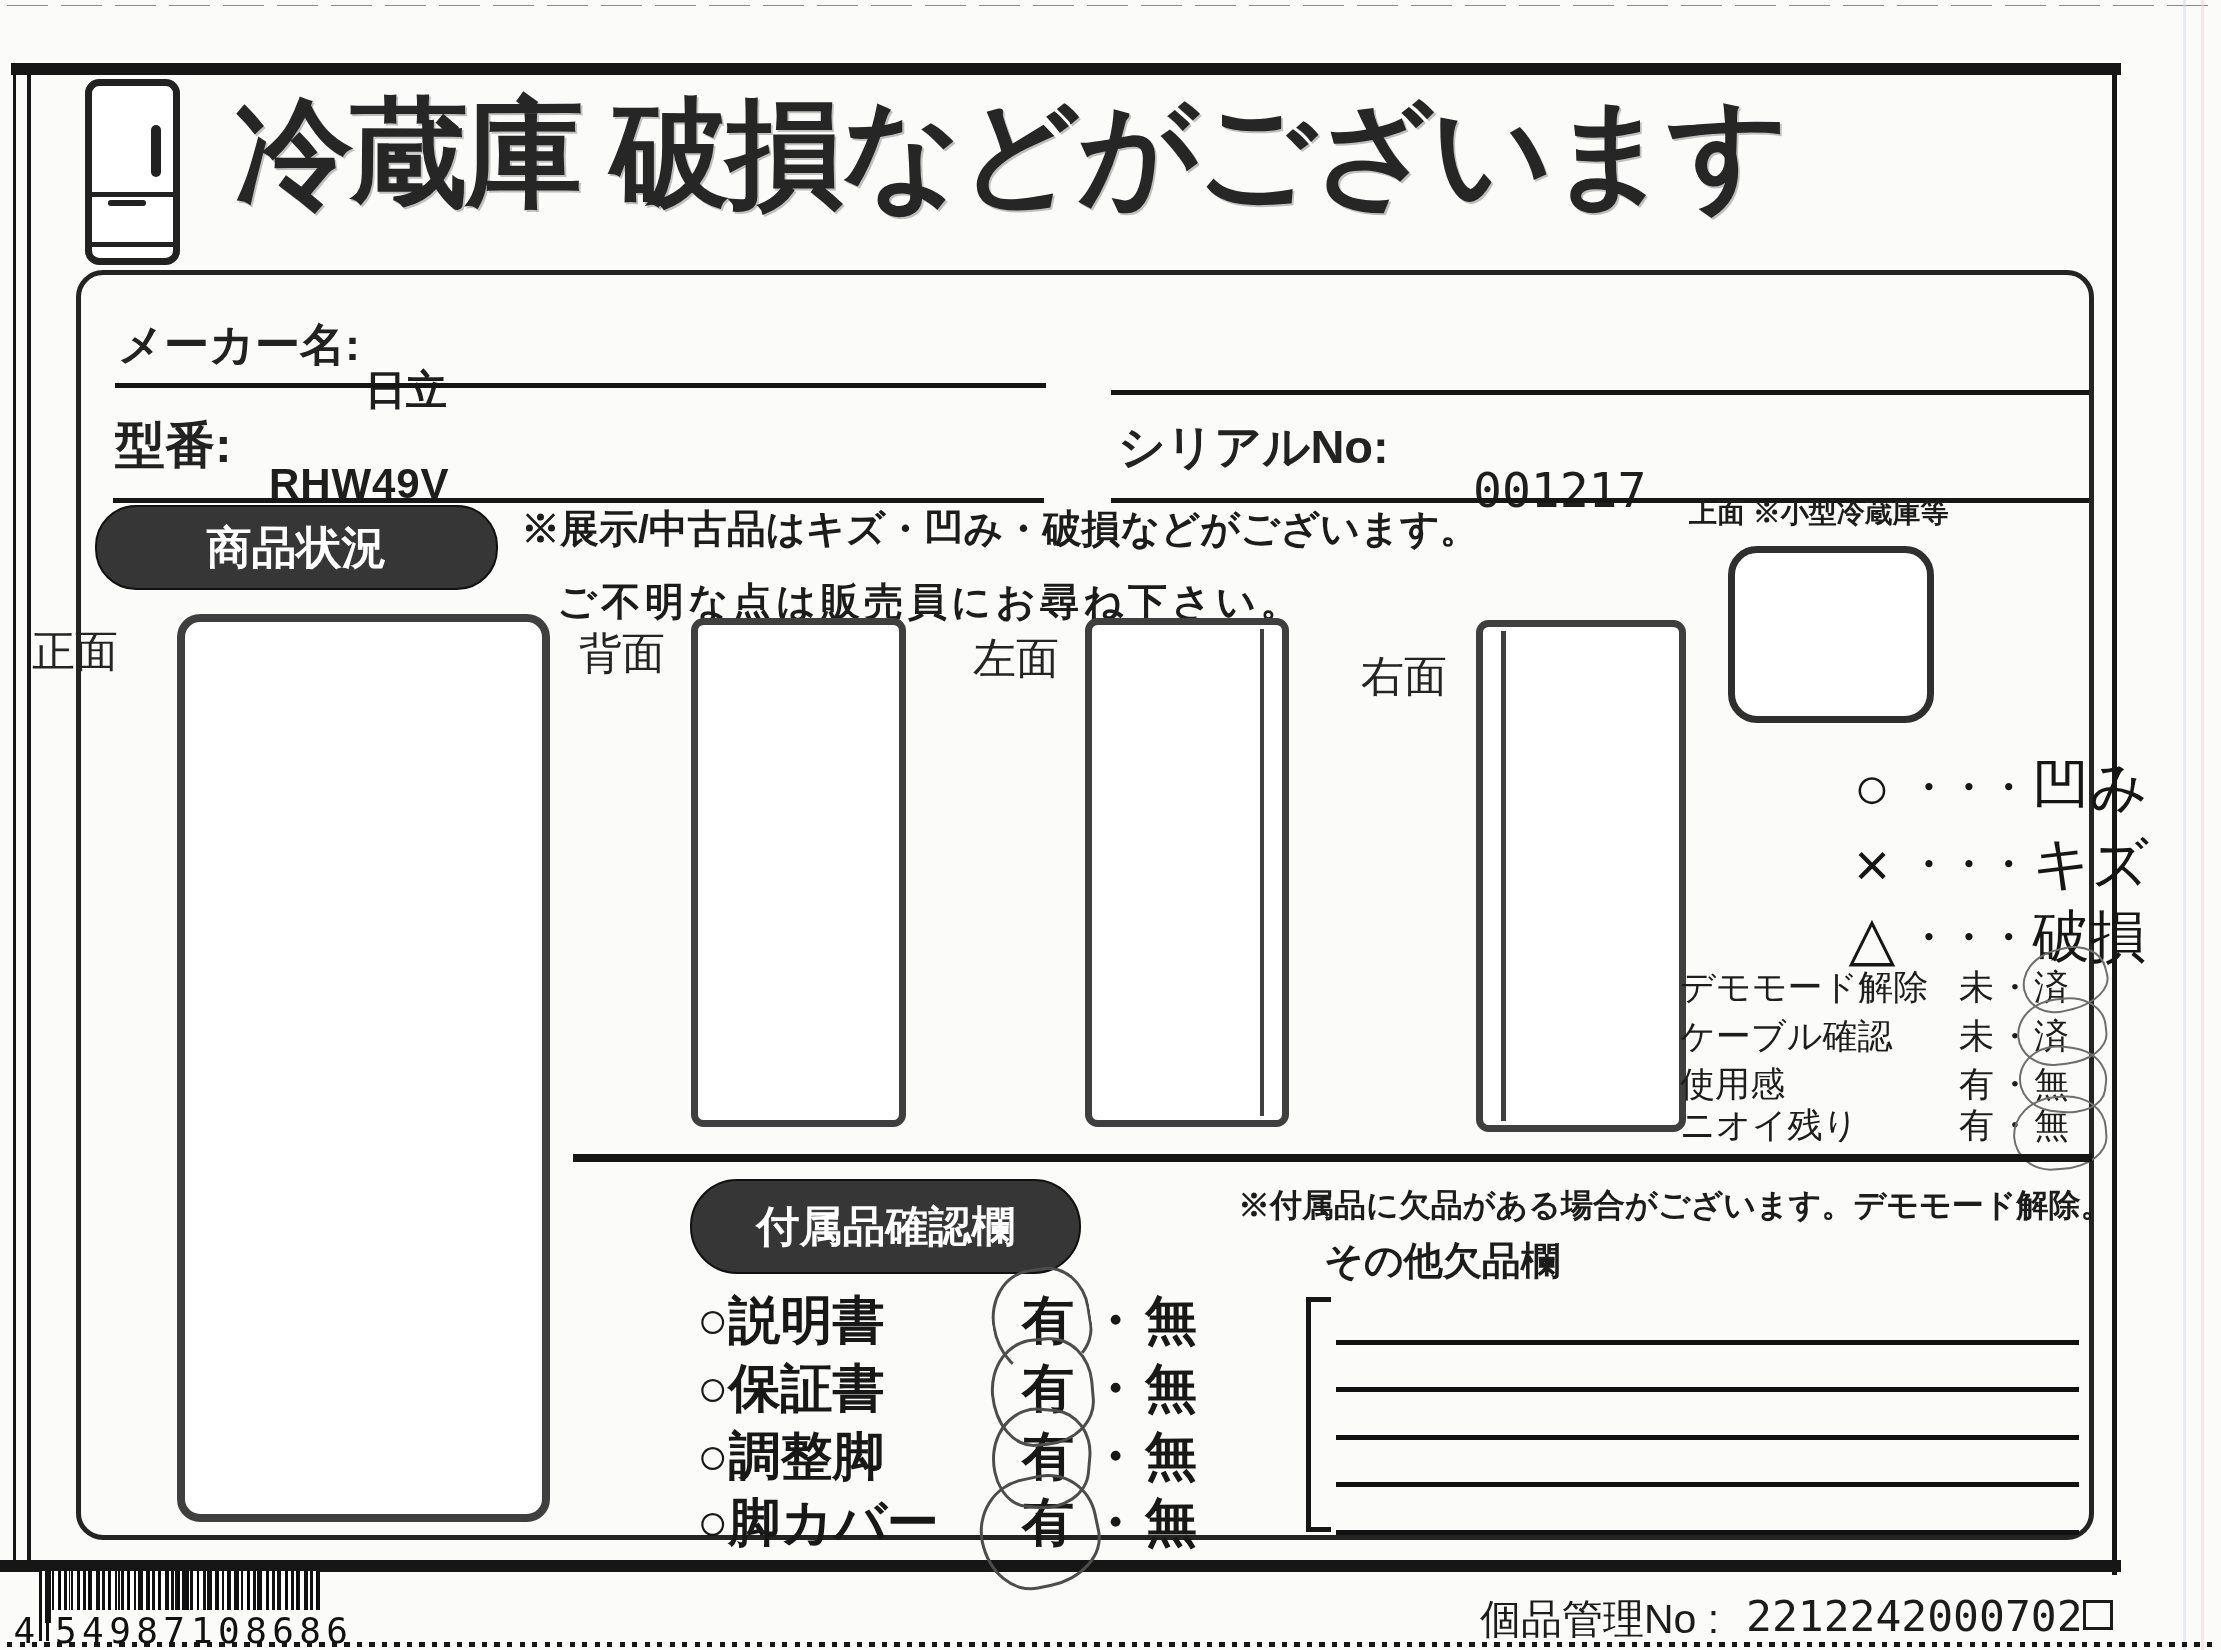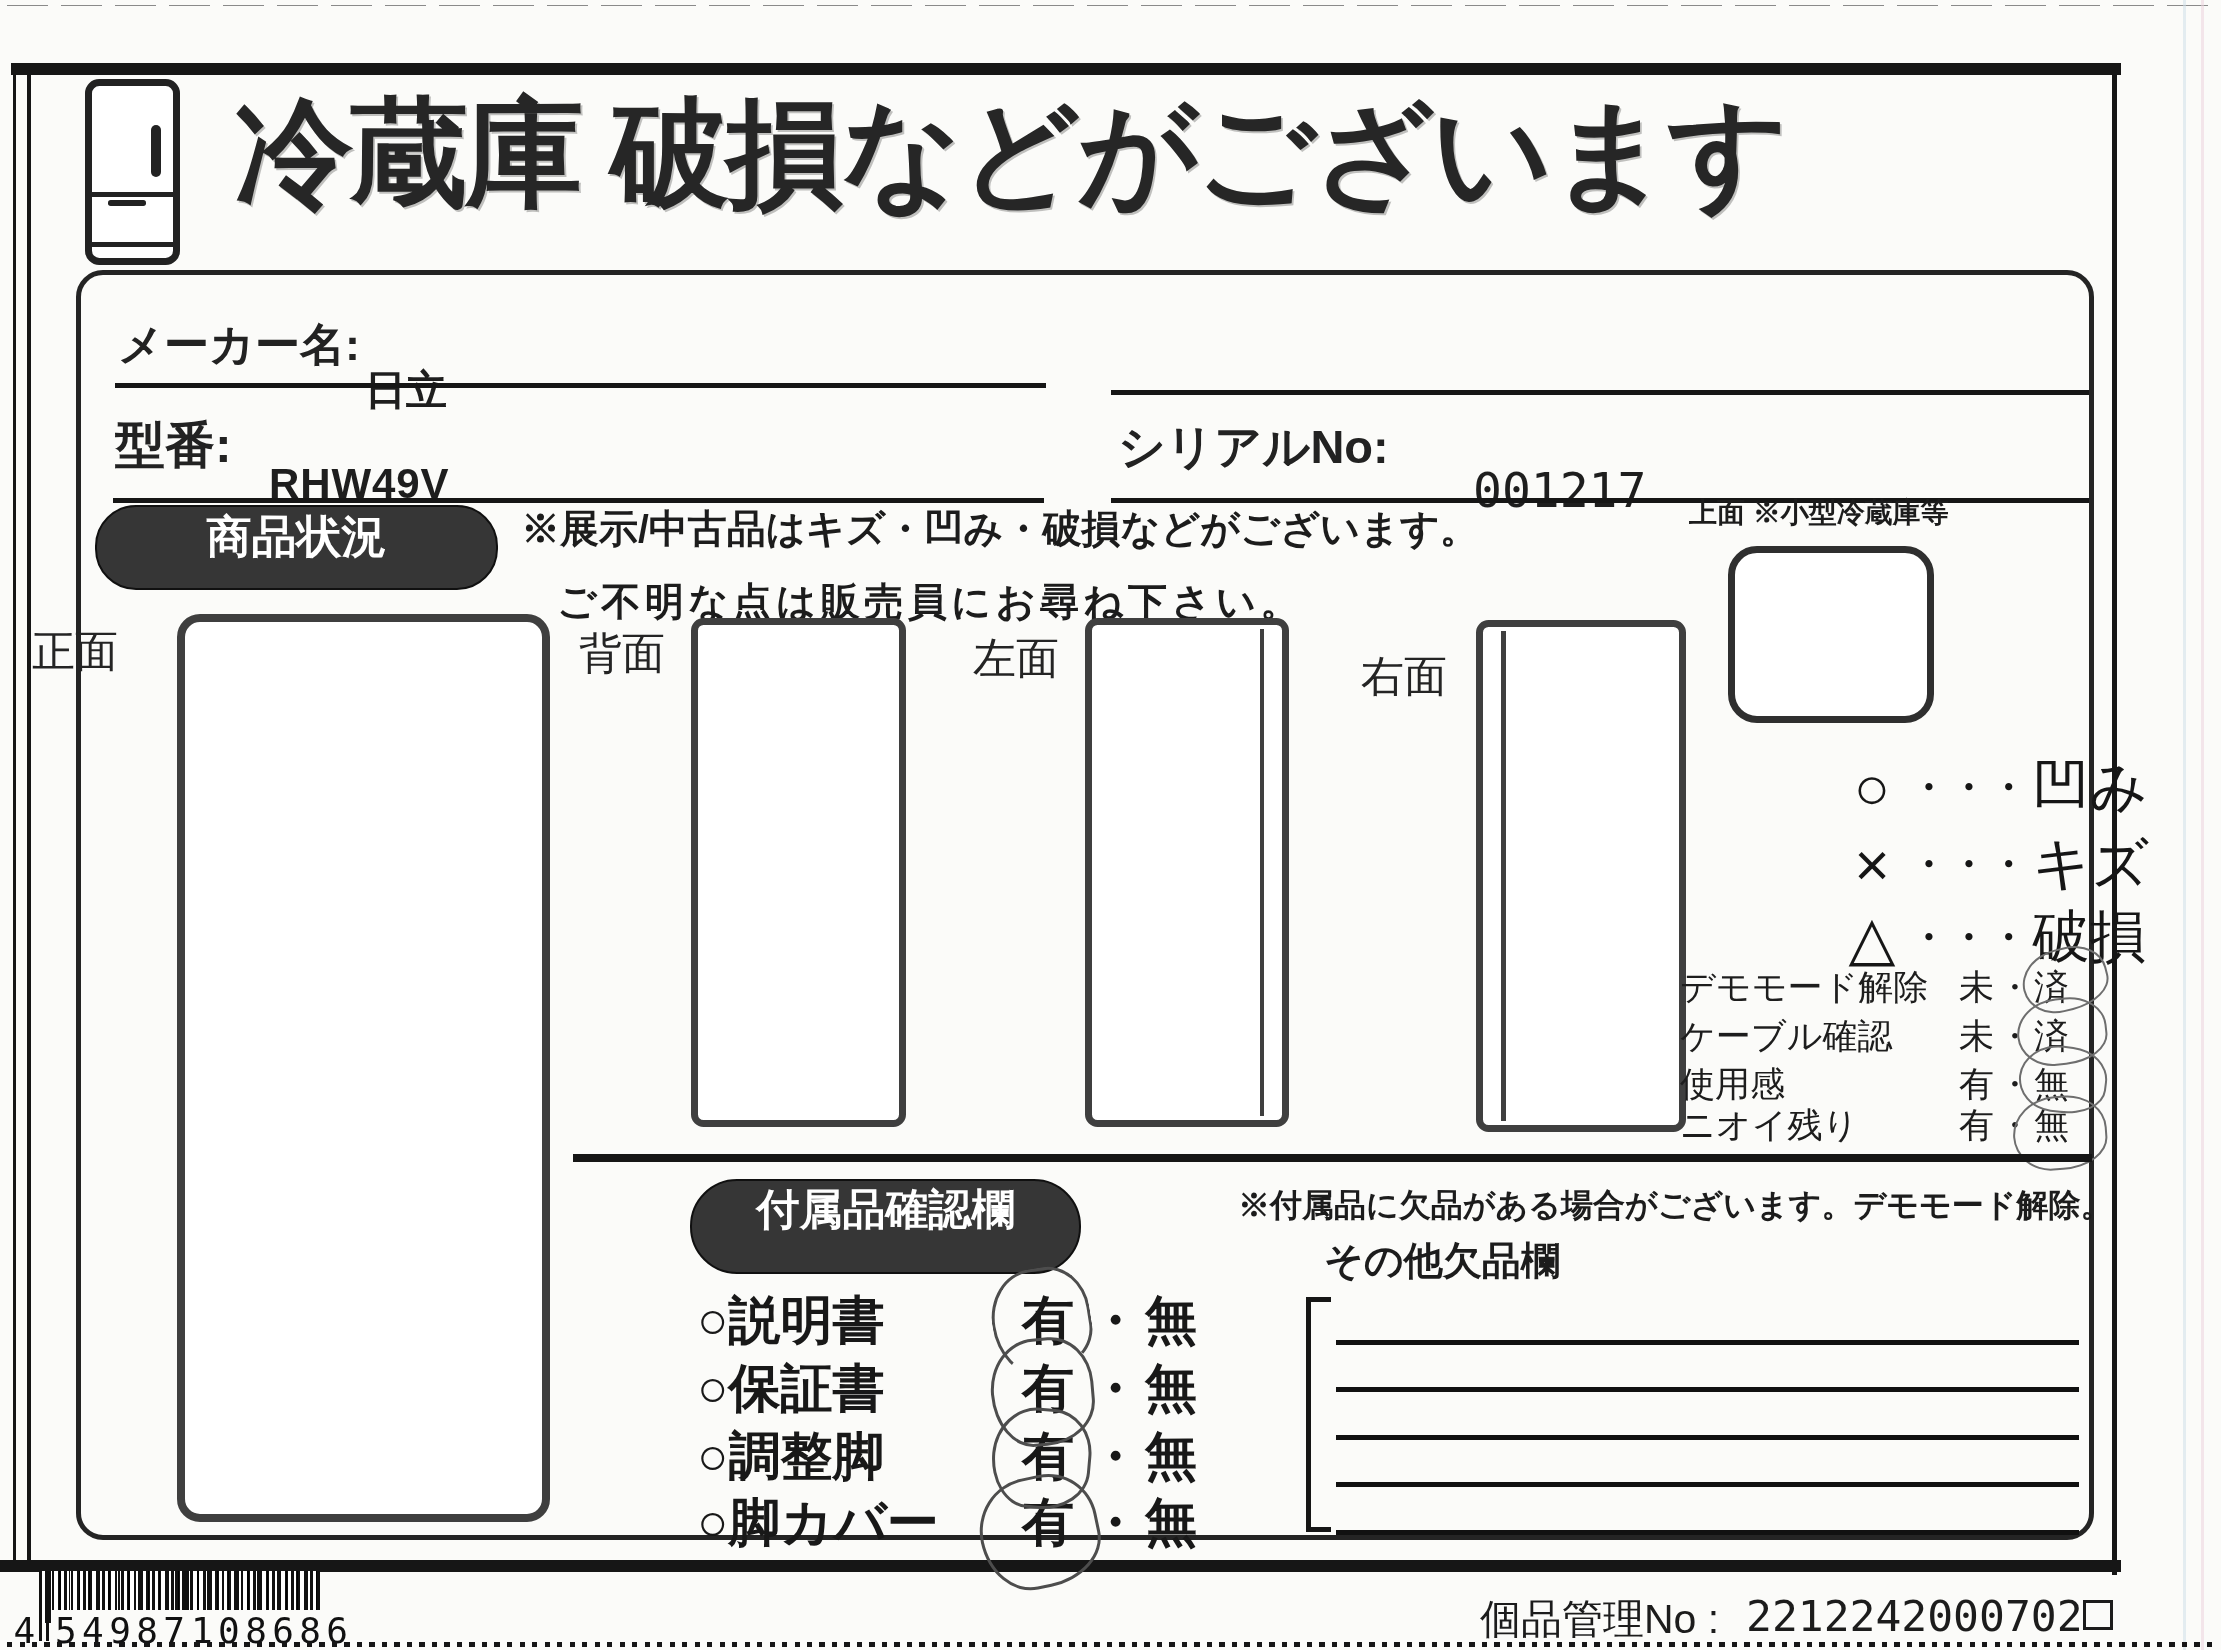--- a/index.html
+++ b/index.html
@@ -27,21 +27,21 @@
   
   .flabel{position:absolute; font-weight:900; white-space:nowrap; color:#222;}
   .fvalue{position:absolute; font-weight:600; white-space:nowrap; color:#1e1e1e;margin-top:41px;}
   .mono{font-family:"DejaVu Sans Mono", monospace; font-weight:500;}
   
   .inner-box{position:absolute; left:76px; top:270px; width:2018px; height:1270px;
     border:5.4px solid #242424; border-radius:27px; box-sizing:border-box;}
   
   .badge{
     position:absolute; background:#363636; border:2.7px solid #101010;
-    color:#fff; font-weight:900; display:flex; align-items:flex-start; justify-content:center;
+    color:#fff; font-weight:900; display:flex; align-items:center; justify-content:center;
     white-space:nowrap;
   }
   
   .facebox{position:absolute; border:8px solid #3f3f3f; border-radius:12.5px; box-sizing:border-box; background:#fff;}
   .face-label{position:absolute; font-size:43px; font-weight:500; color:#242424; white-space:nowrap;}
   .doorline{position:absolute; top:3.6px; bottom:3.6px; width:4.5px; background:#3f3f3f;}
   
   .legend-row{position:absolute; display:flex; align-items:center; white-space:nowrap; color:#161616;}
   .legend-sym{font-size:61px; font-weight:500; width:68px; text-align:center;}
   .legend-dots{font-size:38px; letter-spacing:1.8px; margin:0 3.6px; font-weight:700;}

